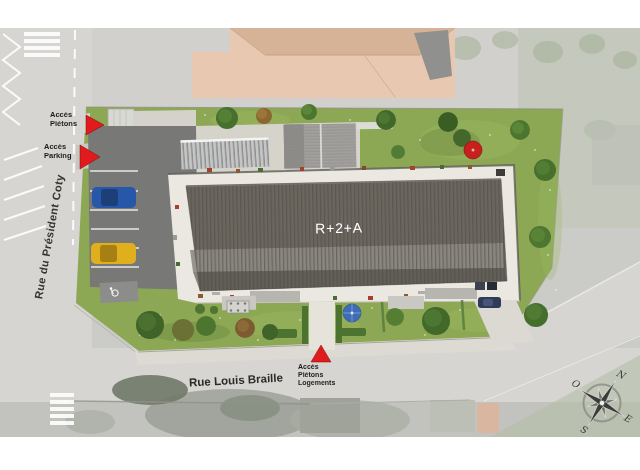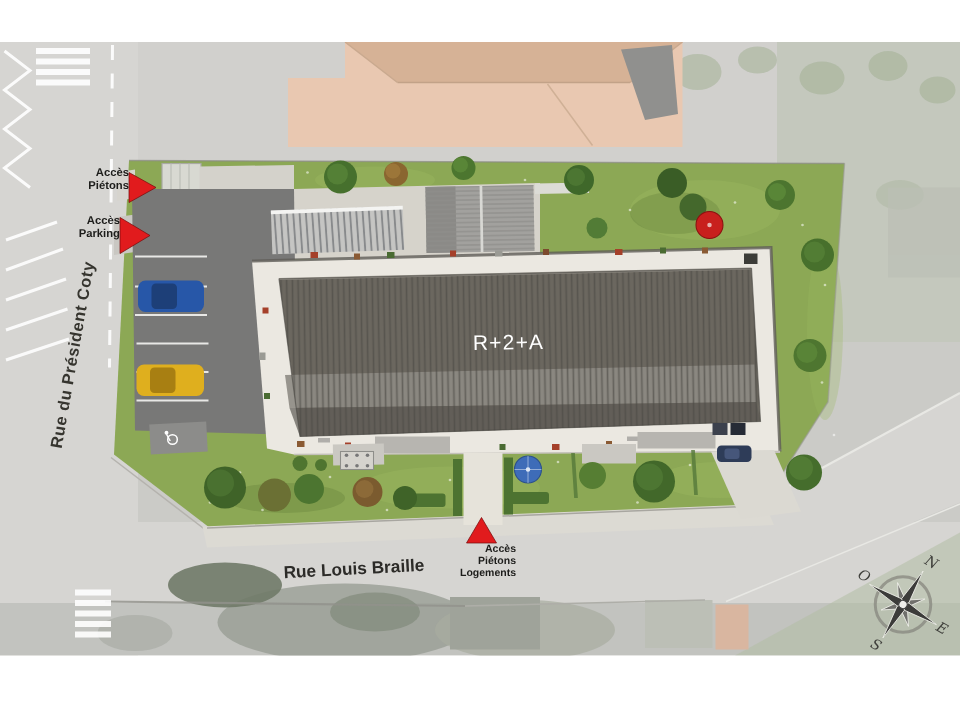--- a/index.html
+++ b/index.html
@@ -7,21 +7,21 @@
          font-family:"Liberation Sans",sans-serif;}
   .stage svg{position:absolute;left:0;top:0;}
   .lbl{position:absolute;color:#2d2c29;font-weight:bold;pointer-events:none;}
   #lbl-coty{left:-14px;top:229px;width:130px;height:16px;text-align:center;
             font-size:11px;letter-spacing:.4px;color:#36352f;
             transform:rotate(-80deg);transform-origin:center;}
   #lbl-braille{left:186px;top:374px;width:100px;text-align:center;font-size:11.5px;
                color:#2c2b28;transform:rotate(-3deg);}
   #lbl-r2a{left:307px;top:220px;width:64px;text-align:center;font-size:14px;
            font-weight:500;color:#ffffff;letter-spacing:.8px;transform:rotate(-1deg);}
-  .acc{font-size:7.5px;line-height:8.5px;text-align:right;color:#1d1d1b;
+  .acc{font-size:7.5px;line-height:8.5px;text-align:left;color:#1d1d1b;
        white-space:pre-line;}
   #lbl-acc1{left:50px;top:111px;width:36px;}
   #lbl-acc2{left:44px;top:143px;width:36px;}
   #lbl-acc3{left:298px;top:363px;width:46px;font-size:7px;line-height:8px;}
 </style>
 </head>
 <body>
 
 <div class="stage">
 

